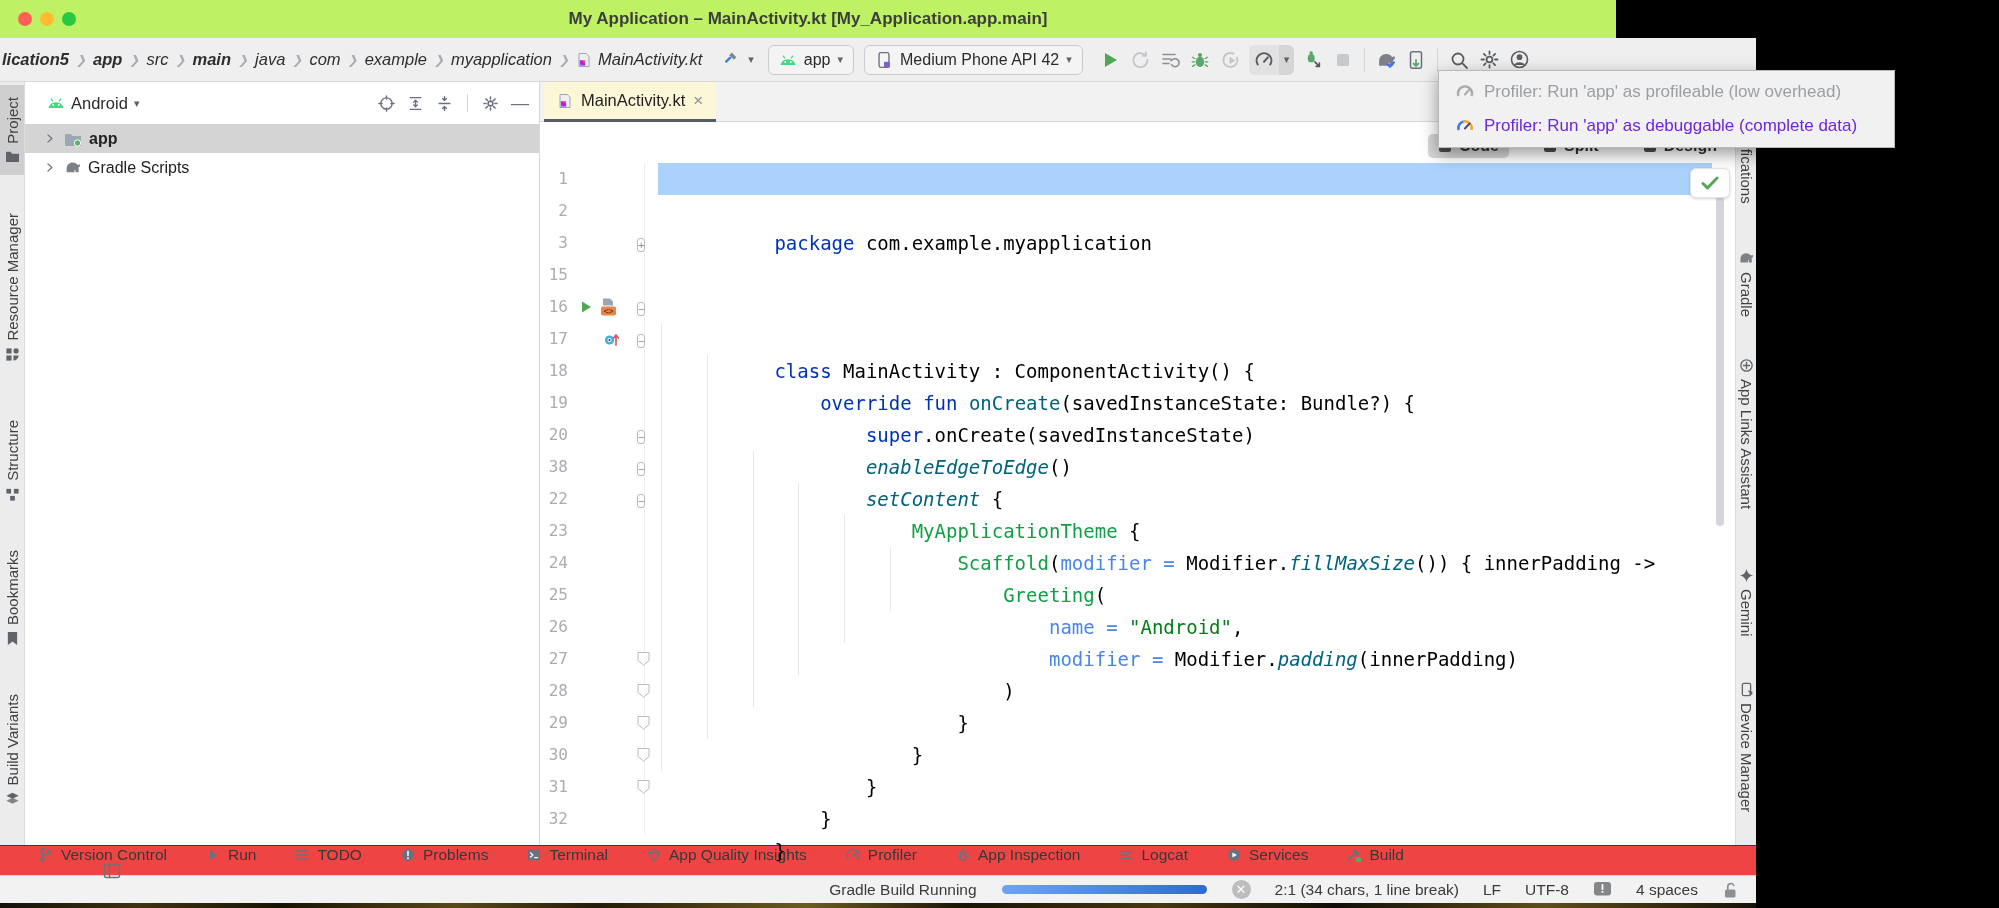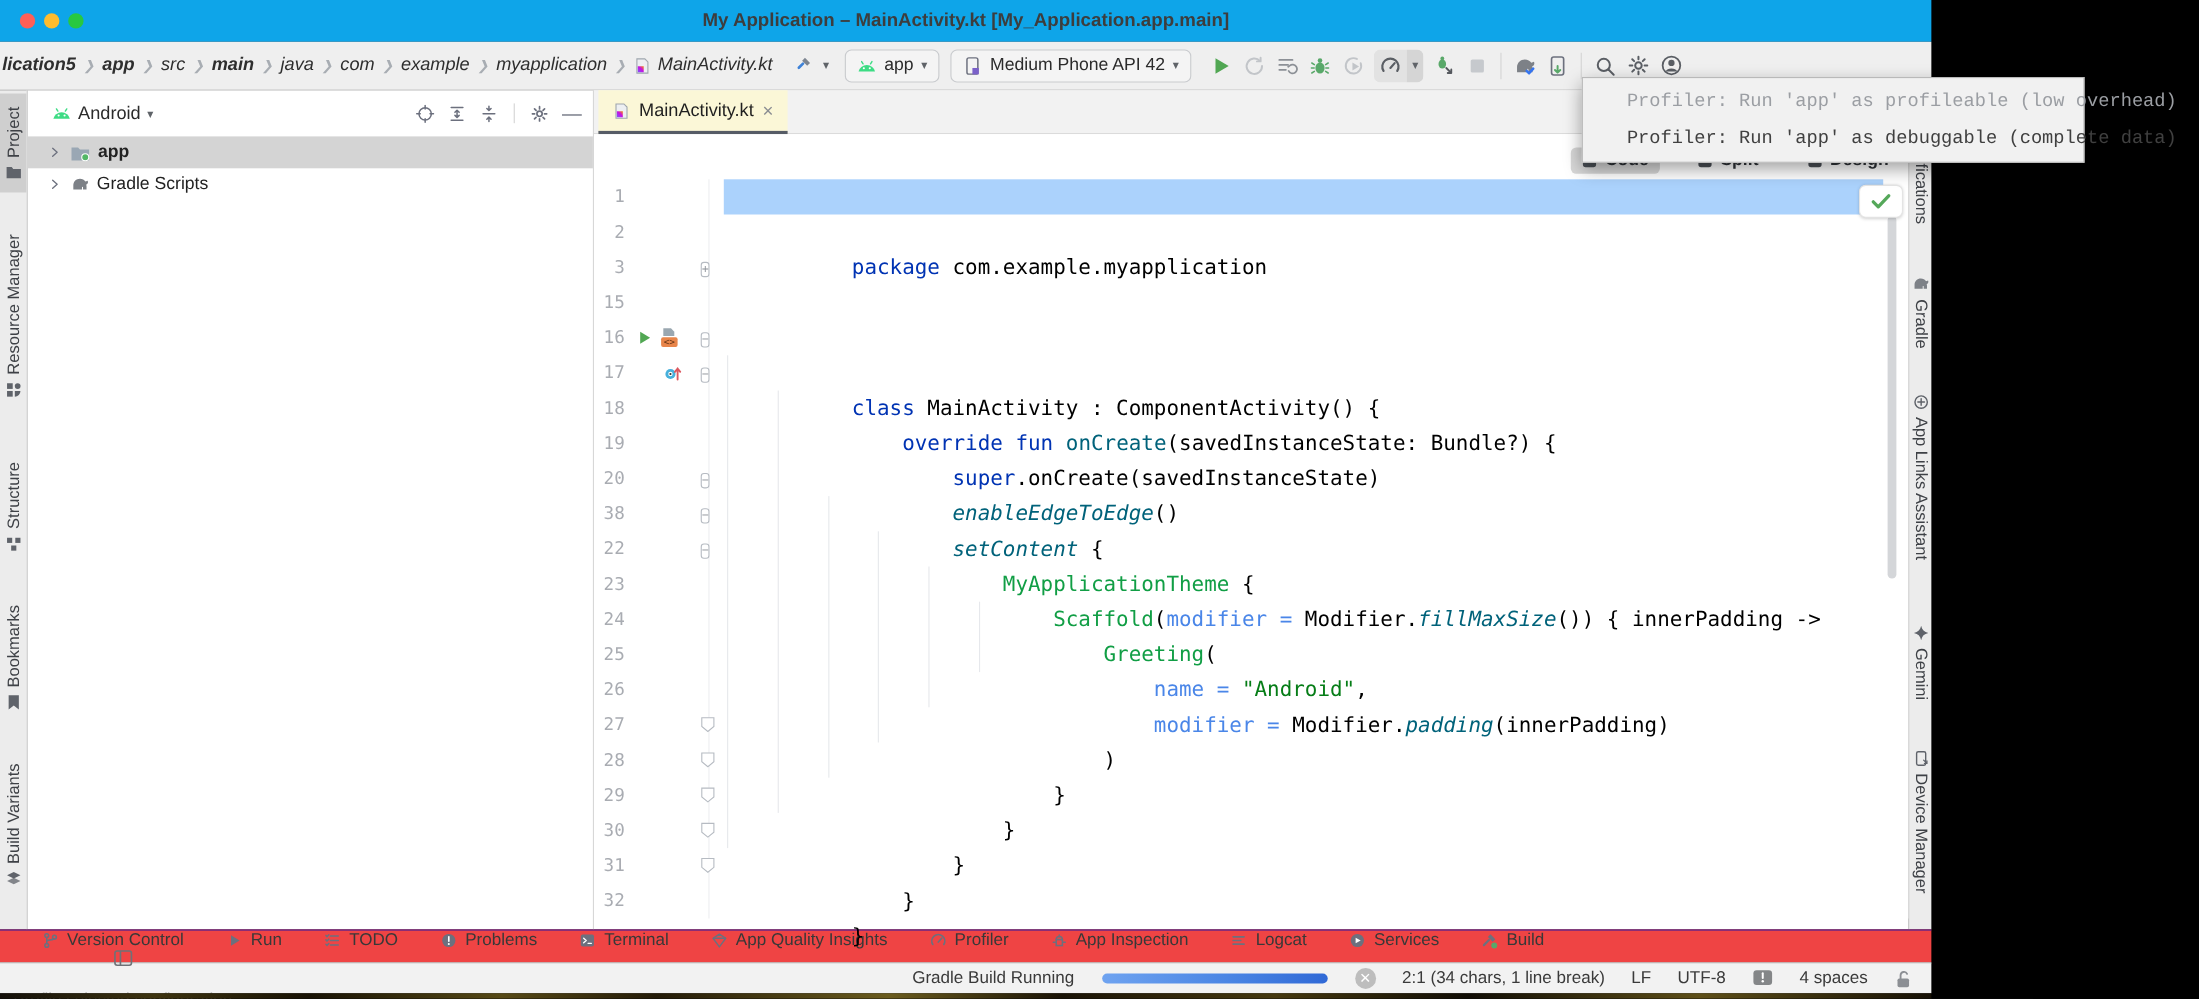--- a/index.html
+++ b/index.html
@@ -2,21 +2,21 @@
 <html><head>
 <meta charset="utf-8">
 <style>
   html,body{margin:0;padding:0;background:#000;}
   body{width:1999px;height:908px;position:relative;overflow:hidden;
        font-family:"Liberation Sans",sans-serif;-webkit-font-smoothing:antialiased;}
   .abs{position:absolute;}
   svg{display:block;}
 
   
-  .titlebar{left:0;top:0;width:1756px;height:38px;background:#0ea5e9;display:flex;align-items:center;}
+  .titlebar{left:0;top:0;width:1616px;height:38px;background:#bef264;display:flex;align-items:center;}
   .traffic{position:absolute;left:18px;top:12px;display:flex;gap:8px;}
   .tl{width:14px;height:14px;border-radius:50%;}
   .tl.red{background:#FF5F57;}.tl.yellow{background:#FEBC2E;}.tl.green{background:#28C840;}
   .win-title{width:100%;text-align:center;font-size:17px;font-weight:bold;color:#3D3D3D;}
 
   .toolbar{left:0;top:38px;width:1756px;height:44px;background:#EFEFEF;border-bottom:1px solid #D8D8D8;
            display:flex;align-items:center;box-sizing:border-box;}
   .bc{display:flex;align-items:center;font-size:16.5px;color:#2E2E2E;white-space:nowrap;}
   .bc-item{display:flex;align-items:center;}
   .bc-item.bold .bc-label{font-weight:bold;}
@@ -107,22 +107,22 @@
   .build-group{display:flex;align-items:center;gap:25px;}
   .pbar{width:205px;height:9px;border-radius:5px;background:linear-gradient(90deg,#6FA3F0 0%,#4B86E4 55%,#3069D6 100%);}
   .cancel{width:19px;height:19px;border-radius:50%;background:#BDBDBD;color:#fff;font-size:13px;line-height:19px;text-align:center;}
   .strip{left:0;top:903px;width:1756px;height:5px;
          background:linear-gradient(90deg,#14100a,#3e3410 8%,#181204 16%,#574a16 26%,#241b08 34%,#6b5c1e 46%,#1a1306 55%,#46390f 66%,#110d05 76%,#5e4f18 88%,#171106 100%);}
   .blackcol{left:1756px;top:0;width:243px;height:908px;background:#000;}
 
   
   .dropdown{left:1438px;top:70px;width:457px;height:78px;background:#F1F1F1;border:1px solid #B9B9B9;
             box-shadow:0 6px 16px rgba(0,0,0,.4);z-index:60;box-sizing:border-box;padding:4px 0;}
-  .pm-item{height:34px;display:flex;align-items:center;gap:24px;padding-left:16px;font-size:17px;color:#9B9EA3;white-space:nowrap;font-family:Liberation Mono, monospace;}
-  .pm-item.colored{color:#404040;}
+  .pm-item{height:34px;display:flex;align-items:center;gap:9px;padding-left:16px;font-size:17px;color:#9B9EA3;white-space:nowrap;}
+  .pm-item.colored{color:#6d28d9;}
   .pm-item .ic-col{display:none;}
   .pm-item.colored .ic-col{display:block;}
 </style>
 </head>
 <body>
 
 <svg width="0" height="0" style="position:absolute" aria-hidden="true">
   <defs>
     <linearGradient id="kgrad" x1="0" y1="1" x2="1" y2="0">
       <stop offset="0" stop-color="#7F52FF"></stop>

